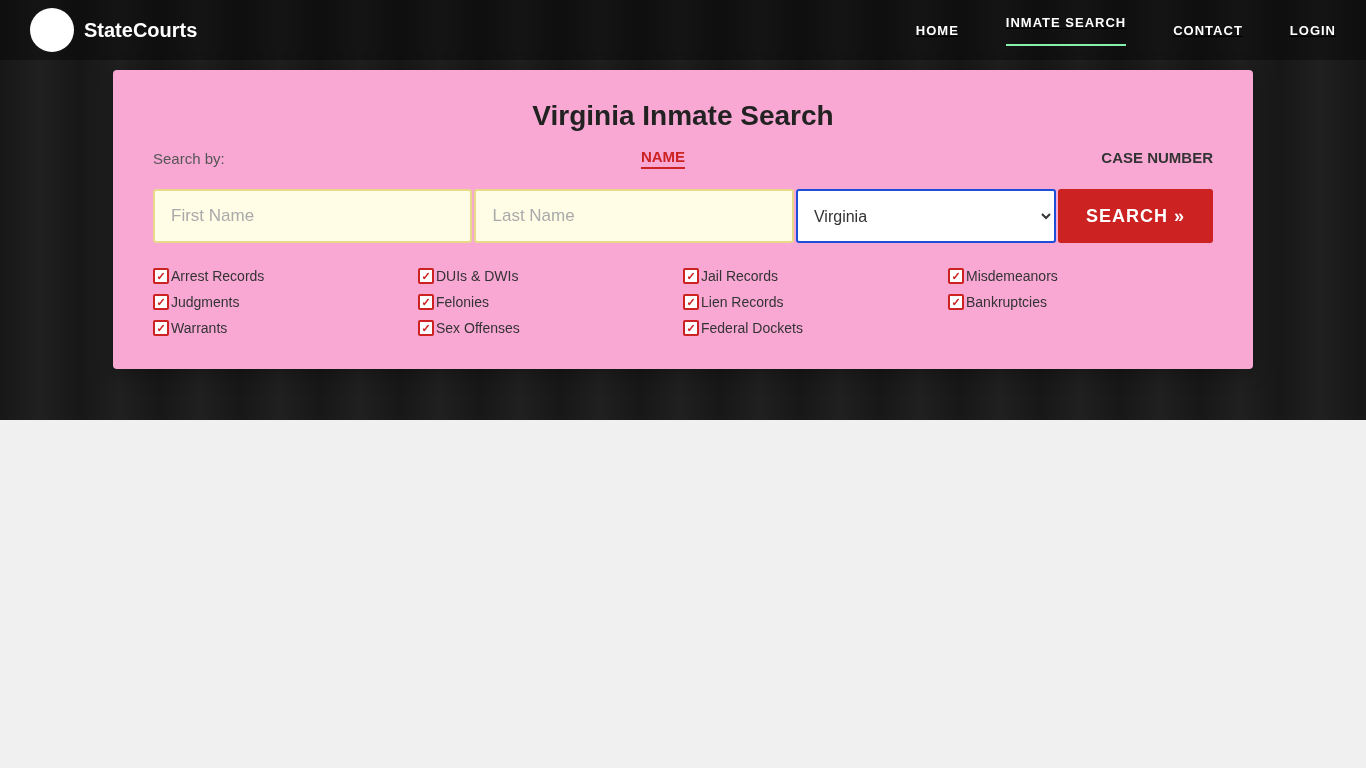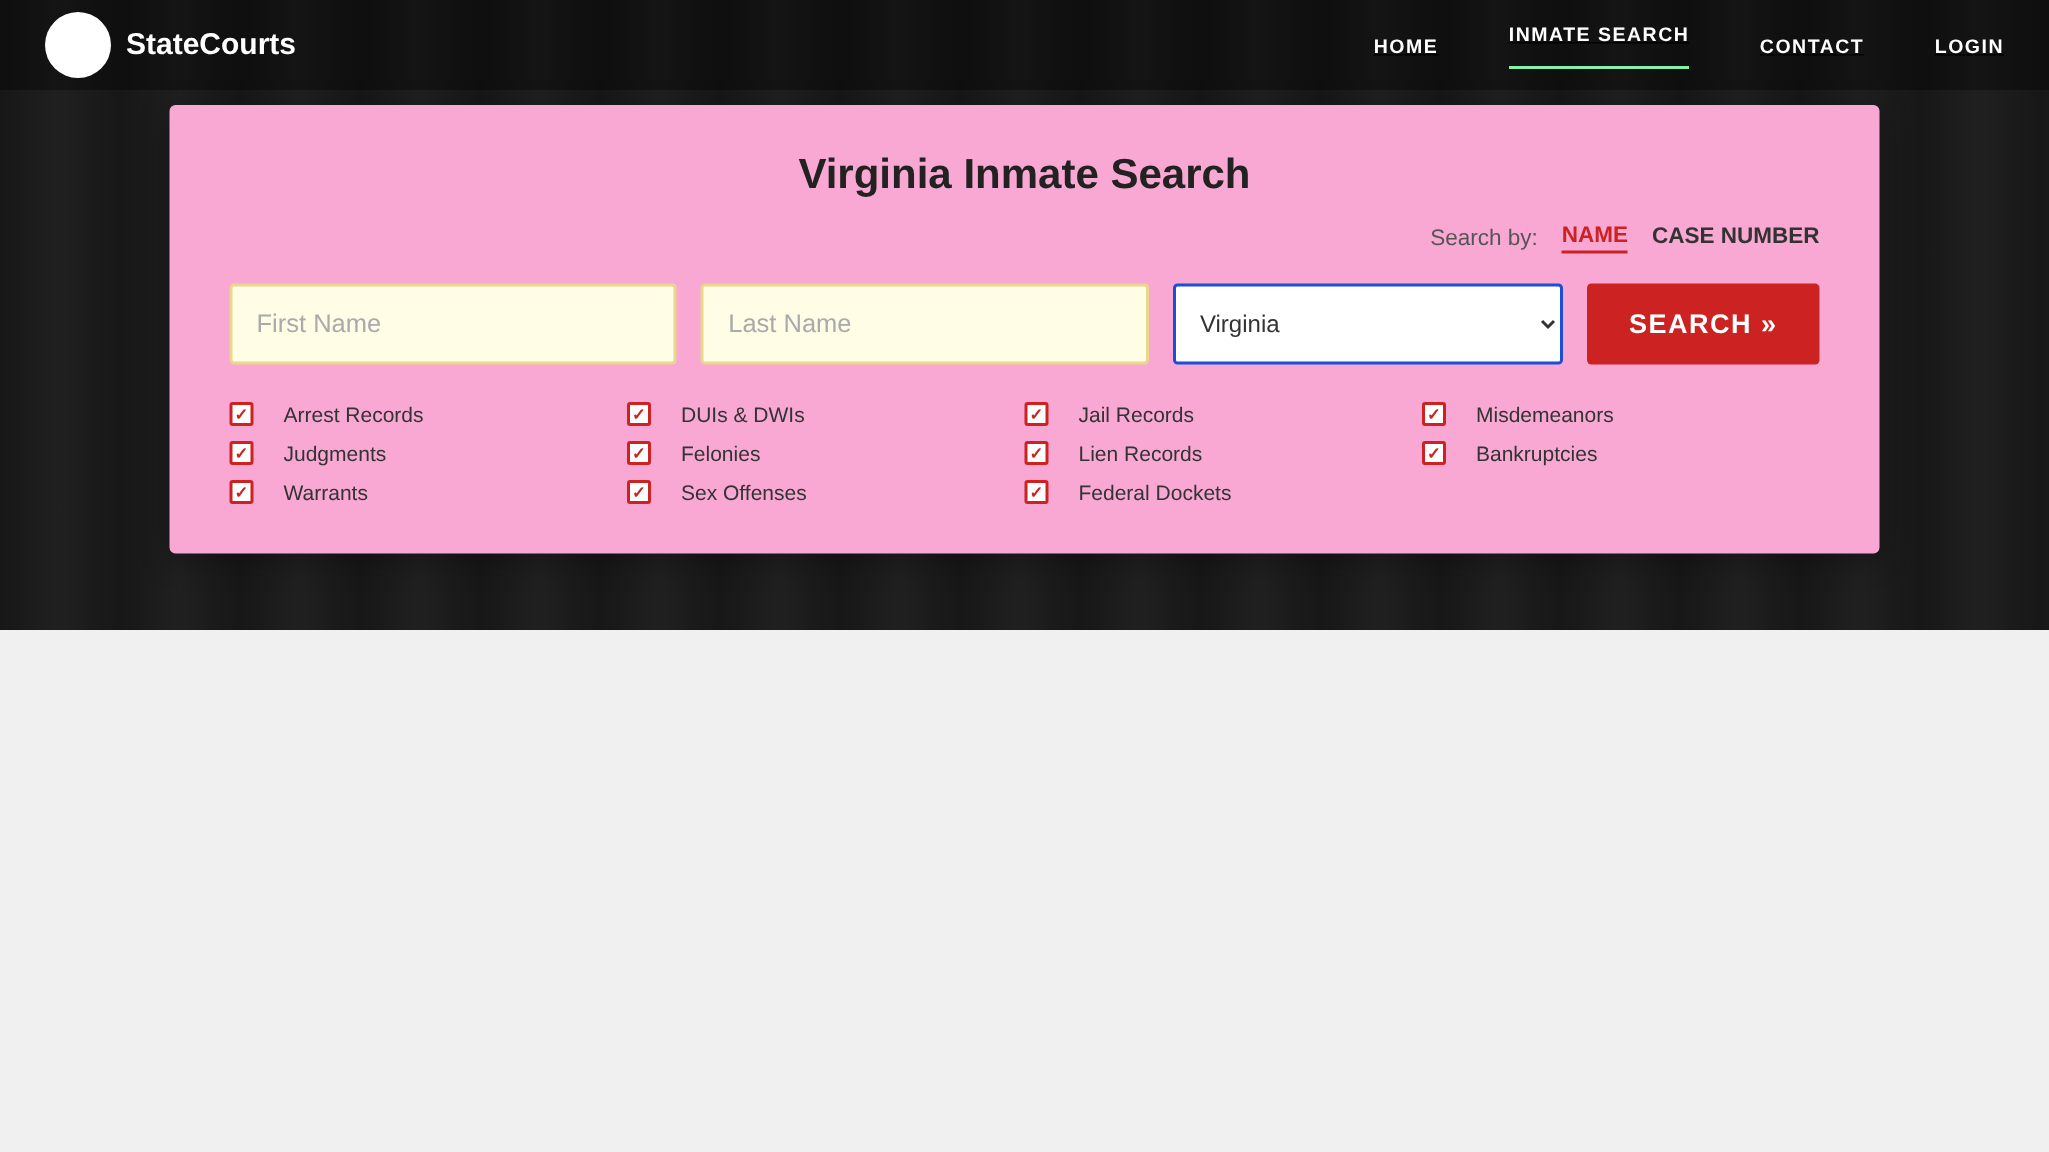--- a/index.html
+++ b/index.html
@@ -106,21 +106,21 @@
     .card-title {
       text-align: center;
       font-size: 28px;
       font-weight: bold;
       color: #222;
       margin-bottom: 16px;
     }
     .search-by-row {
       display: flex;
       align-items: center;
-      justify-content: flex-end;
+      justify-content: space-between;
       gap: 16px;
       margin-bottom: 20px;
     }
     .search-by-label {
       font-size: 15px;
       color: #555;
     }
     .tab-active {
       font-size: 15px;
       font-weight: bold;
@@ -131,21 +131,21 @@
     }
     .tab-inactive {
       font-size: 15px;
       font-weight: bold;
       color: #333;
       cursor: pointer;
       padding-bottom: 2px;
     }
     .search-inputs-row {
       display: flex;
-      gap: 16px;
+      gap: 2px;
       align-items: center;
       margin-bottom: 22px;
     }
     .search-input {
       flex: 1;
       height: 54px;
       border: 2px solid #e8d88a;
       background: #fffde6;
       border-radius: 3px;
       padding: 0 16px;
@@ -182,21 +182,21 @@
 
     
     .checks-grid {
       display: grid;
       grid-template-columns: repeat(4, 1fr);
       gap: 4px 0;
     }
     .check-item {
       display: flex;
       align-items: flex-start;
-      gap: 20px;
+      gap: 2px;
       font-size: 14px;
       color: #333;
       padding: 3px 0;
     }
     .check-box {
       width: 16px;
       height: 16px;
       background: white;
       border: 2px solid #cc2222;
       border-radius: 2px;

